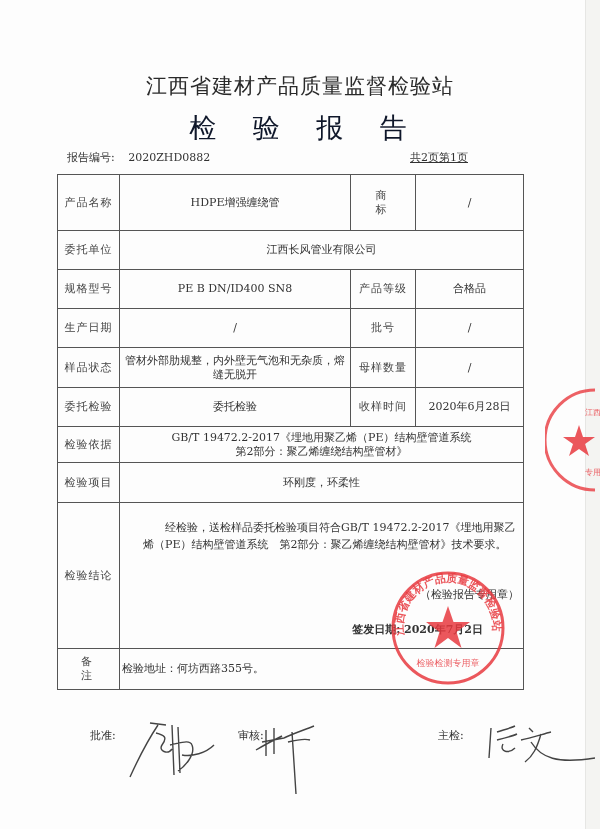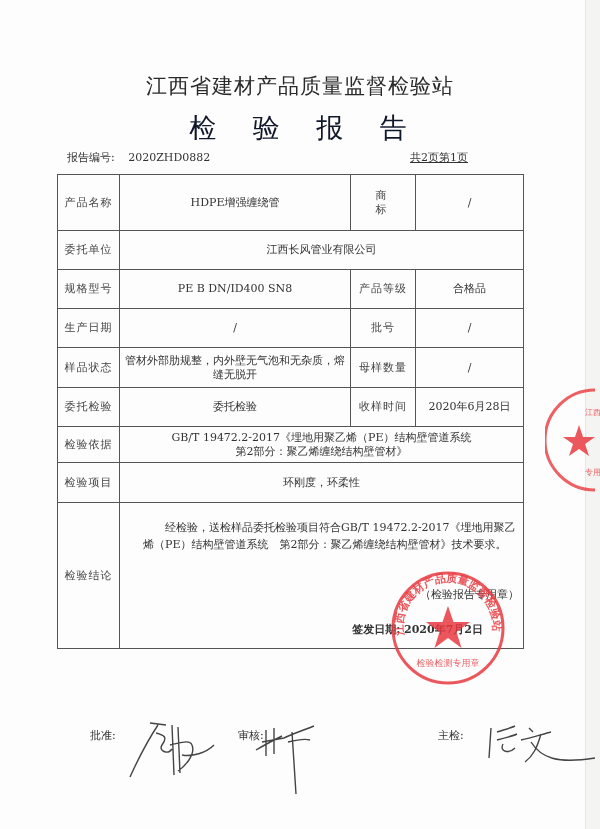--- a/index.html
+++ b/index.html
@@ -116,20 +116,24 @@
     <td class="lbl-cell">检验结论</td>
     <td colspan="3" class="conclusion-cell">
       <div class="conclusion-text">经检验，送检样品委托检验项目符合GB/T 19472.2-2017《埋地用聚乙烯（PE）结构壁管道系统　第2部分：聚乙烯缠绕结构壁管材》技术要求。</div>
       <div class="stamp-label">（检验报告专用章）</div>
       <div class="issue-date">
         <span>签发日期:</span>
         <span>2020年7月2日</span>
       </div>
     </td>
   </tr>
+  <tr style="height:41px">
+    <td class="lbl-cell spaced">备 注</td>
+    <td colspan="3" class="remark-cell">检验地址：何坊西路355号。</td>
+  </tr>
 </tbody>
   </table>
 
 <svg class="seal" style="left:388px; top:568px;" width="120" height="120" viewBox="0 0 120 120">
   <circle cx="60" cy="60" r="55" fill="none" stroke="#e8393f" stroke-width="3" opacity="0.85"></circle>
   <polygon points="60,38 65.5,54 82,54 68.5,64 73.5,80 60,70 46.5,80 51.5,64 38,54 54.5,54" fill="#e8393f" opacity="0.85"></polygon>
   <defs>
       <path id="sealArc" d="M 17,72 A 45,45 0 1 1 103,72"></path>
     </defs>
   <text font-size="11" fill="#e8393f" opacity="0.85" font-family="DejaVu Serif, serif" font-weight="bold"><textPath href="#sealArc" startOffset="3%">江西省建材产品质量监督检验站</textPath></text>

